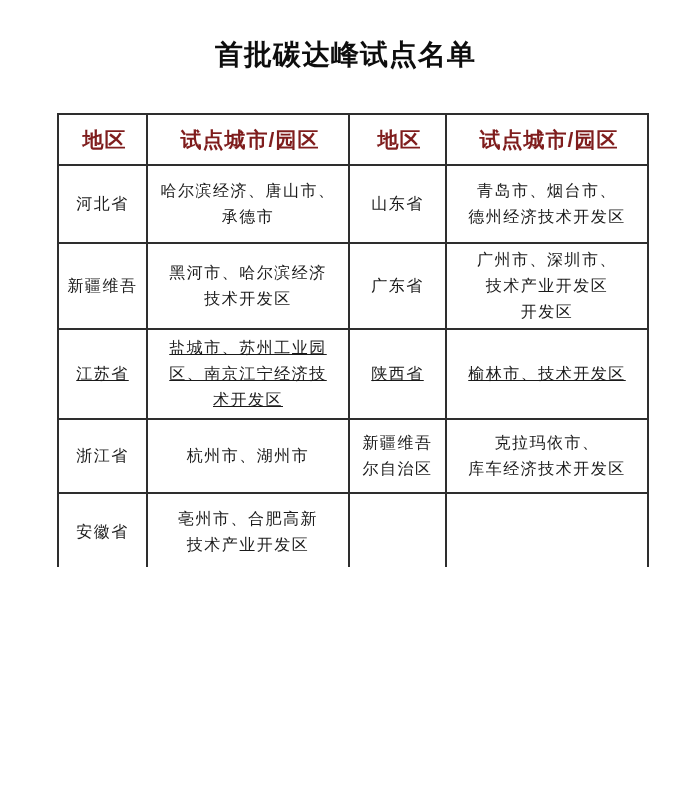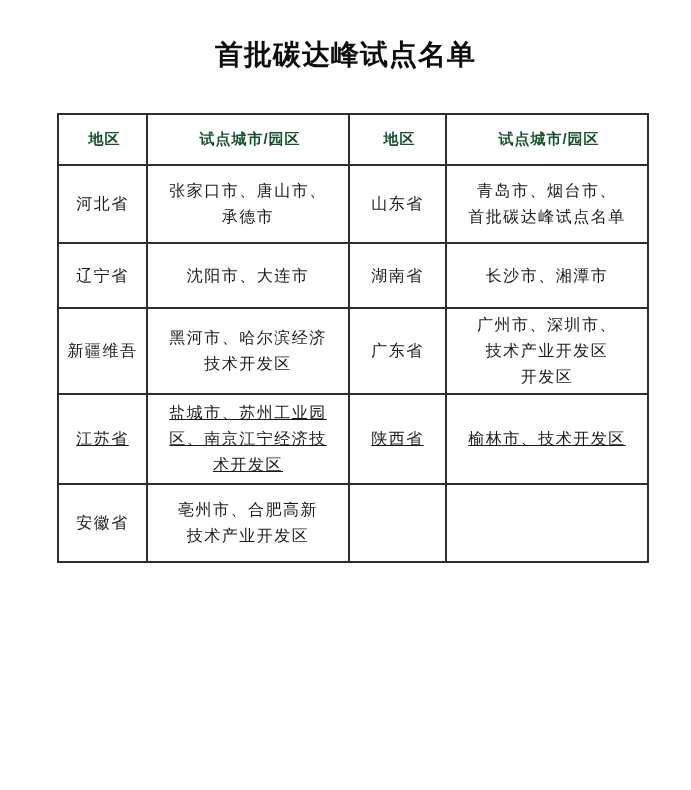--- a/index.html
+++ b/index.html
@@ -42,23 +42,23 @@
   table.pilot th, table.pilot td {
     border: 2px solid #2e2e2e;
     text-align: center;
     vertical-align: middle;
     padding: 2px 4px;
     overflow: hidden;
   }
   table.pilot th {
     font-family: "Liberation Sans", "DejaVu Sans", sans-serif;
     font-weight: bold;
-    font-size: 15px;
+    font-size: 21px;
     letter-spacing: 1px;
-    color: #14532d;
+    color: #7f1d1d;
     height: 45px;
     padding-left: 8px;
   }
   table.pilot td {
     font-size: 16px;
     line-height: 26px;
     letter-spacing: 1.5px;
     white-space: pre-line;
     color: #1a1a1a;
   }
@@ -88,49 +88,51 @@
       <tr>
         <th>地区</th>
         <th>试点城市/园区</th>
         <th>地区</th>
         <th>试点城市/园区</th>
       </tr>
     </thead>
     <tbody>
       <tr class="r0">
         <td>河北省</td>
-        <td>张家口市、唐山市、
+        <td>哈尔滨经济、唐山市、
 承德市</td>
         <td>山东省</td>
         <td>青岛市、烟台市、
-首批碳达峰试点名单</td>
-      </tr>
-      <tr class="r3">
-        <td>辽宁省</td>
-        <td>沈阳市、大连市</td>
-        <td>湖南省</td>
-        <td>长沙市、湘潭市</td>
+德州经济技术开发区</td>
       </tr>
       <tr class="r4">
         <td>新疆维吾</td>
         <td>黑河市、哈尔滨经济
 技术开发区</td>
         <td>广东省</td>
         <td>广州市、深圳市、
 技术产业开发区
 开发区</td>
       </tr>
       <tr class="r5">
         <td>江苏省</td>
         <td>盐城市、苏州工业园
 区、南京江宁经济技
 术开发区</td>
         <td>陕西省</td>
         <td>榆林市、技术开发区</td>
       </tr>
+      <tr class="r6">
+        <td>浙江省</td>
+        <td>杭州市、湖州市</td>
+        <td>新疆维吾
+尔自治区</td>
+        <td>克拉玛依市、
+库车经济技术开发区</td>
+      </tr>
       <tr class="r7">
         <td>安徽省</td>
         <td>亳州市、合肥高新
 技术产业开发区</td>
         <td></td>
         <td></td>
       </tr>
     </tbody>
   </table>
 </div>

